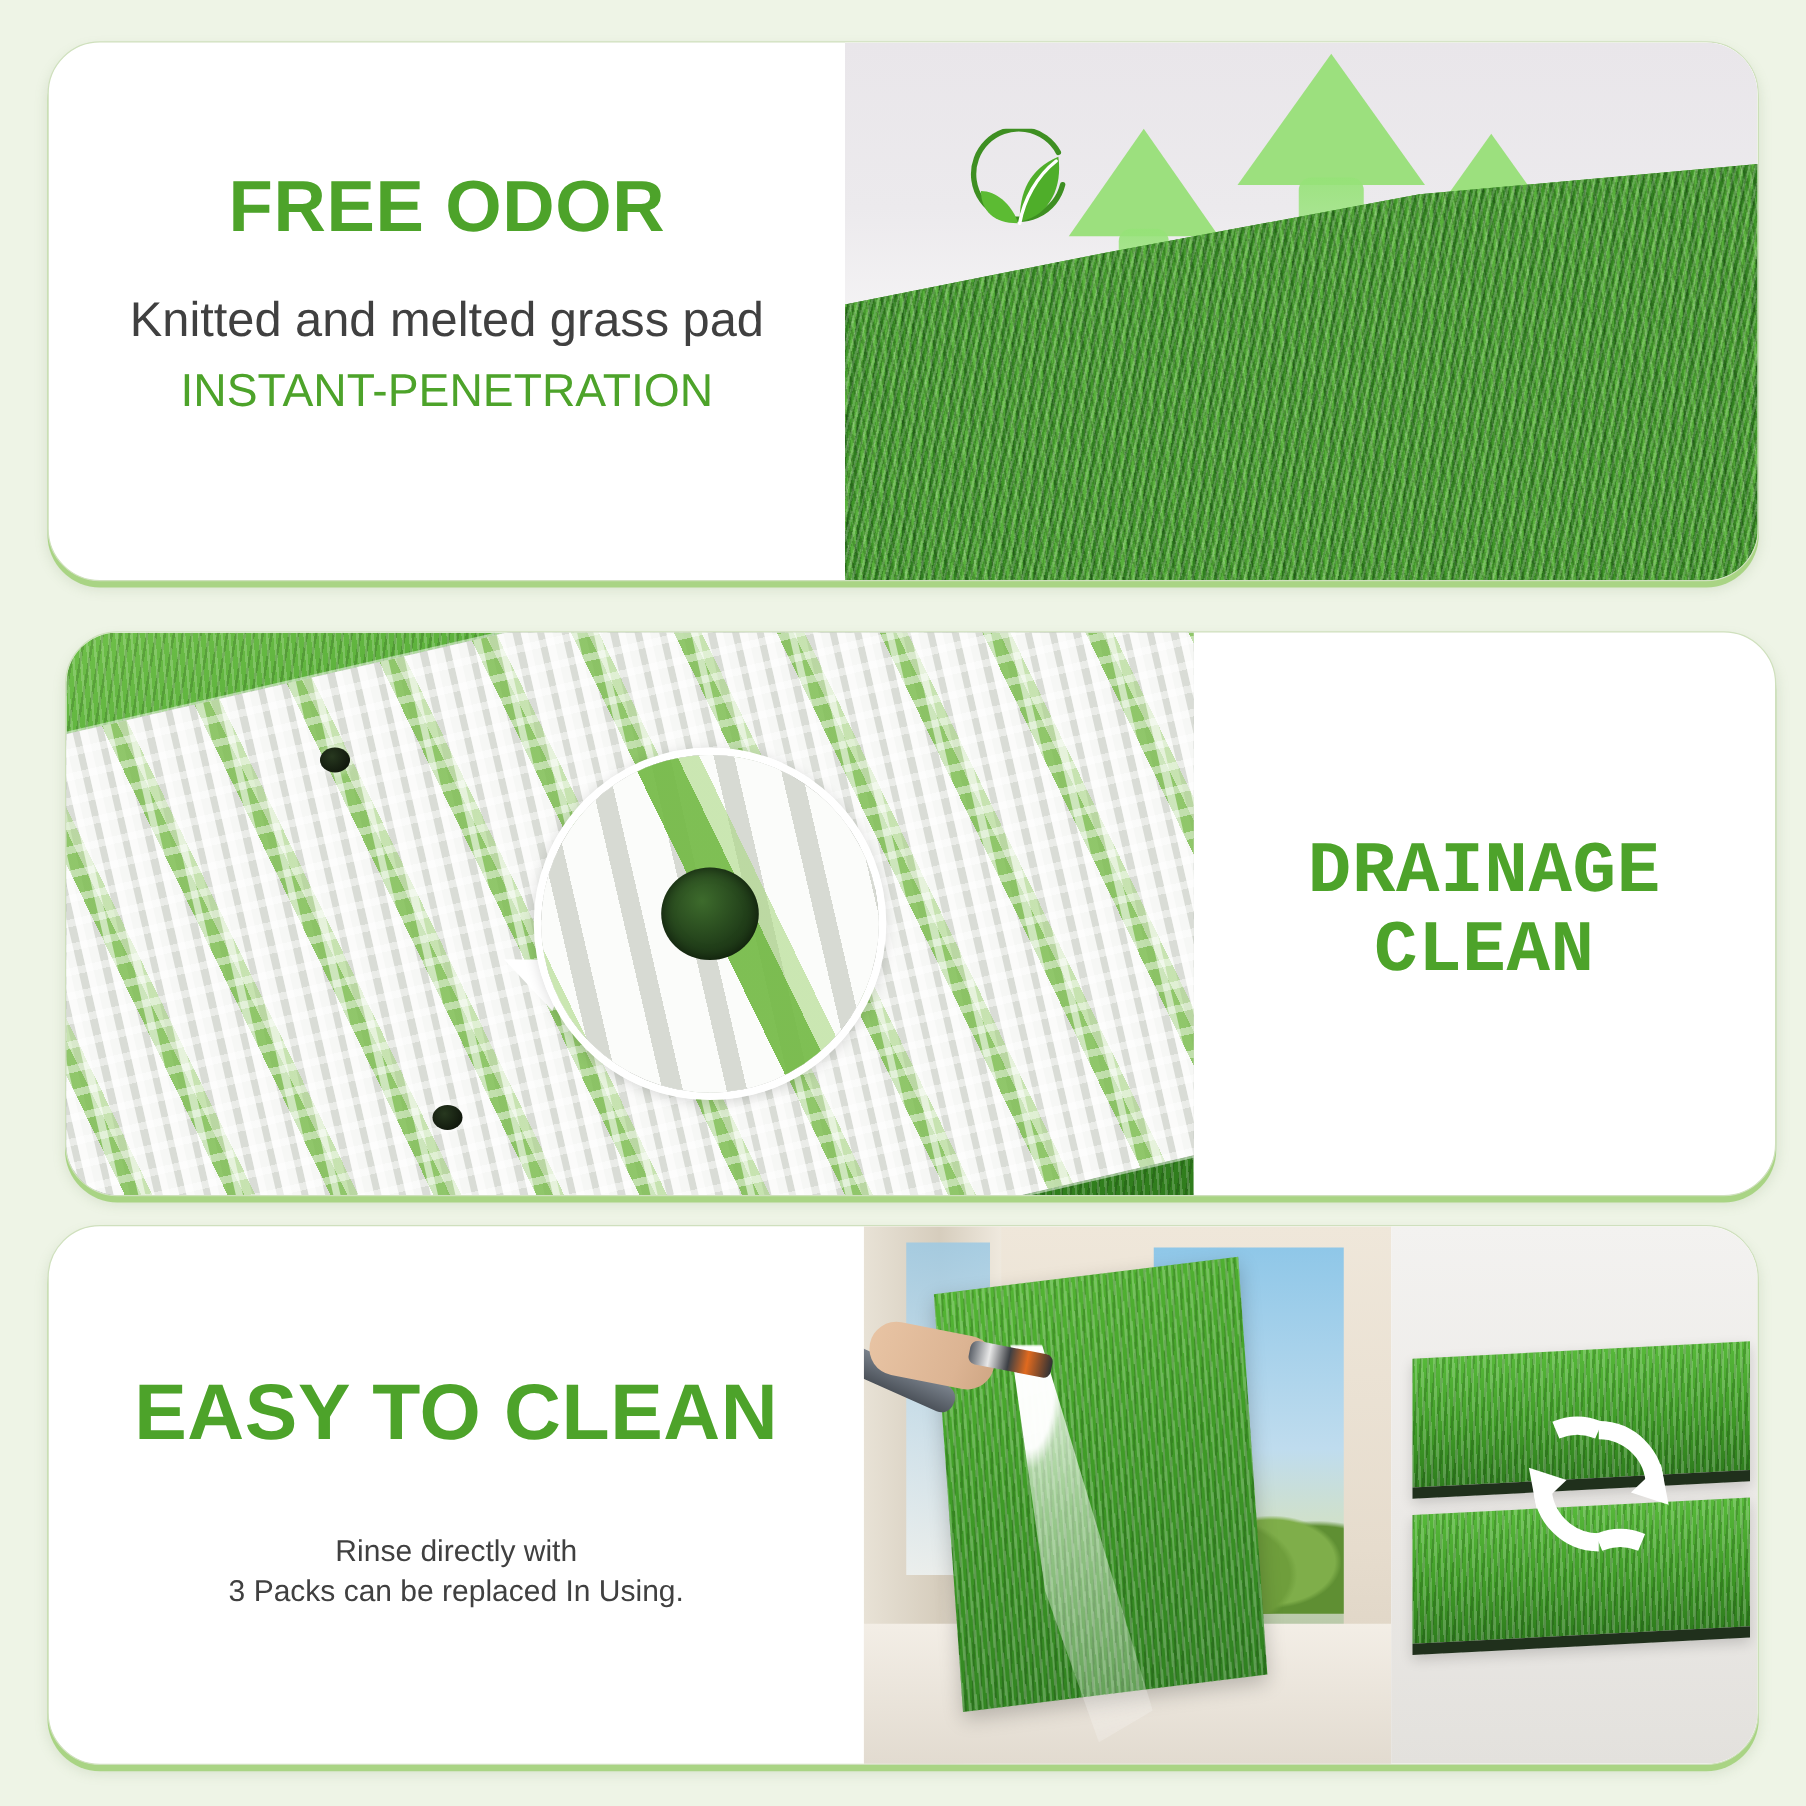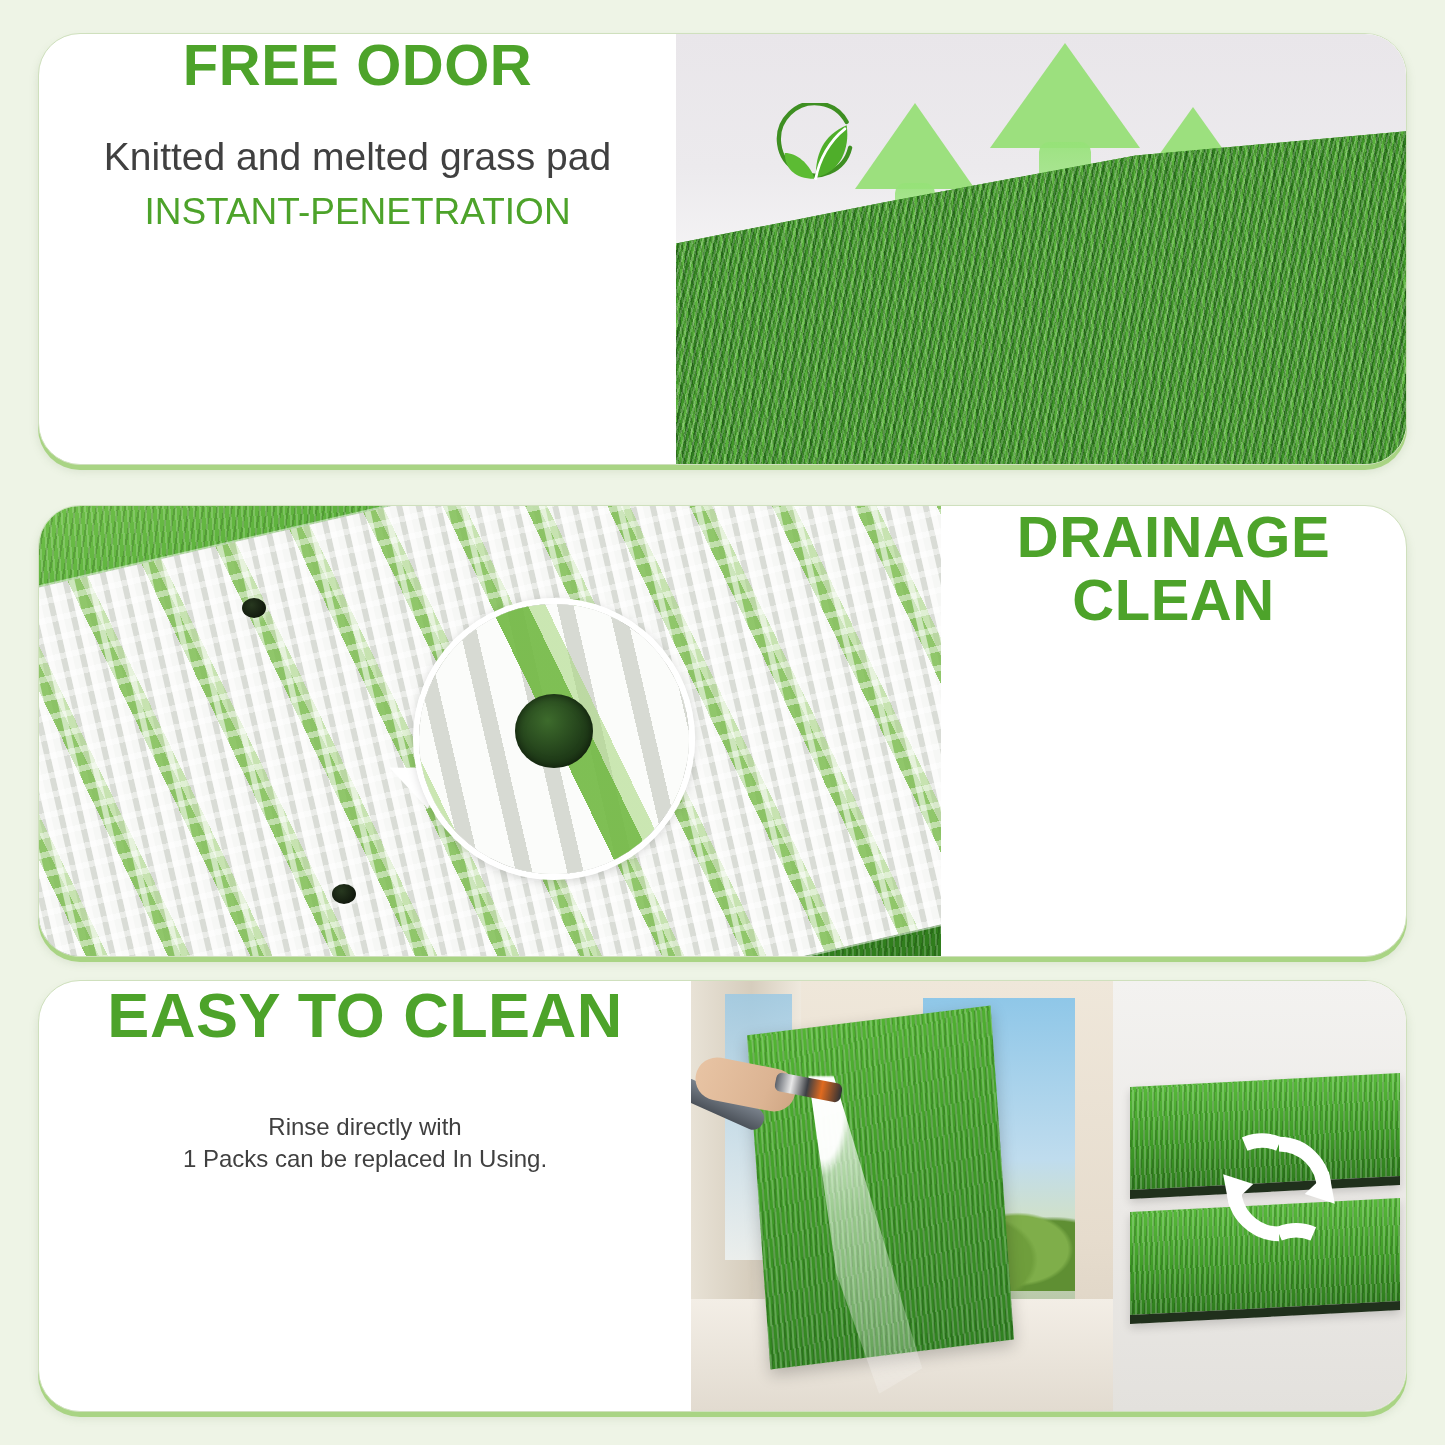--- a/index.html
+++ b/index.html
@@ -19,21 +19,21 @@
     background:#ffffff;
     border-radius:42px;
     overflow:hidden;
     border:1px solid #cfe0bd;
     box-shadow:0 5px 0 0 #a9d484, 0 6px 10px rgba(120,150,100,.20);
   }
 
   .card-inner{ position:absolute; inset:0; display:flex; }
 
   
-  .txtpane{ display:flex; flex-direction:column; align-items:center; text-align:center; }
+  .txtpane{ display:flex; flex-direction:column; align-items:center; justify-content:center; text-align:center; }
   .headline{
     color:#4da32a;
     font-weight:bold;
     letter-spacing:.5px;
     line-height:1.08;
   }
   .subline{ color:#404040; line-height:1.34; }
   .subline.bold{ color:#4da32a; font-weight:normal; }
 
   
@@ -85,21 +85,21 @@
   .a1 .head{ border-width:0 60px 86px 60px; border-color:transparent transparent #9ce07e transparent; }
   .a2 .head{ border-width:0 75px 105px 75px; border-color:transparent transparent #9ce07e transparent; }
   .a3 .head{ border-width:0 64px 90px 64px; border-color:transparent transparent #9ce07e transparent; }
   .a1 .shaft{ top:80px; width:40px; height:150px; }
   .a2 .shaft{ top:99px; width:52px; height:205px; }
   .a3 .shaft{ top:84px; width:44px; height:160px; }
 
   .eco-badge{ position:absolute; left:13%; top:16%; width:86px; height:86px; }
 
   
-  #panel2{ left:38px; top:505px; width:1369px; height:452px; }
+  #panel2{ left:52px; top:505px; width:1369px; height:452px;font-family:Liberation Mono, monospace; }
   #p2-photo{ position:relative; width:902px; height:100%; overflow:hidden; background:#ffffff; }
   .lawn-bg{
     position:absolute; inset:0;
     background:
       repeating-linear-gradient(85deg, rgba(255,255,255,.18) 0 2px, rgba(255,255,255,0) 2px 6px),
       repeating-linear-gradient(100deg, rgba(0,0,0,.14) 0 2px, rgba(0,0,0,0) 2px 7px),
       linear-gradient(160deg,#6fc04a 0%, #3f9b26 40%, #2f7c1c 100%);
   }
   .mesh{
     position:absolute; left:-6%; top:-5%; width:118%; height:118%;
@@ -319,21 +319,21 @@
     </div>
   </div>
 
   <div class="card" id="panel3">
     <div class="card-inner">
 
       <div class="txtpane" id="p3-text">
         <div class="headline" id="p3-title">EASY TO CLEAN</div>
         <div class="subline" id="p3-sub">
           <div>Rinse directly with</div>
-          <div>1 Packs can be replaced In Using.</div>
+          <div>3 Packs can be replaced In Using.</div>
         </div>
       </div>
 
       <div id="p3-photo">
 
         <div class="scene">
           <div class="outdoor"></div>
           <div class="outdoor-trees"></div>
           <div class="door-frame"></div>
           <div class="door-glass"></div>

